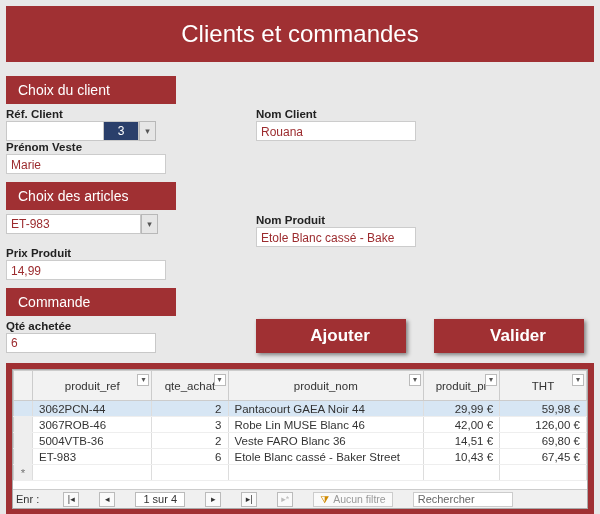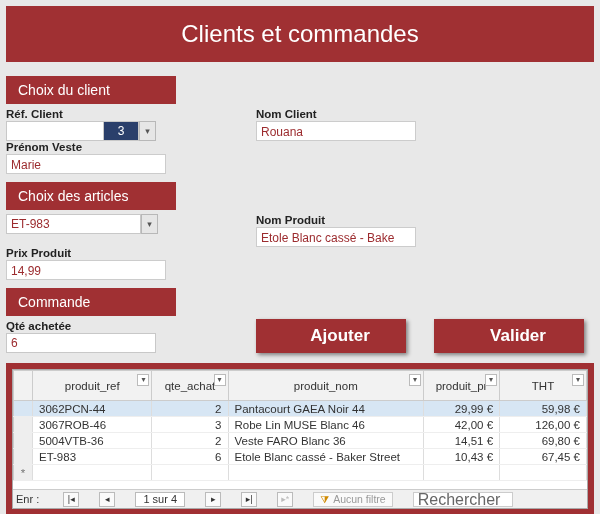--- a/index.html
+++ b/index.html
@@ -183,21 +183,21 @@
     background: #fafafa;
     height: 15px; padding: 0 6px;
     font-size: 10.5px; color: #999;
     line-height: 13px;
     display: flex; align-items: center; gap: 4px;
   }
   .filter-ic { font-size: 10px; color:#d08a00; }
   .search-box {
     border: 1px solid #ccc; background: #fff;
     height: 15px; width: 100px; padding: 0 4px;
-    font-size: 16px; color: #666; line-height: 13px;
+    font-size: 11px; color: #666; line-height: 13px;
   }
 </style>
 </head>
 <body>
 
 
 
 <div class="title-bar">Clients et commandes</div>
 
 

